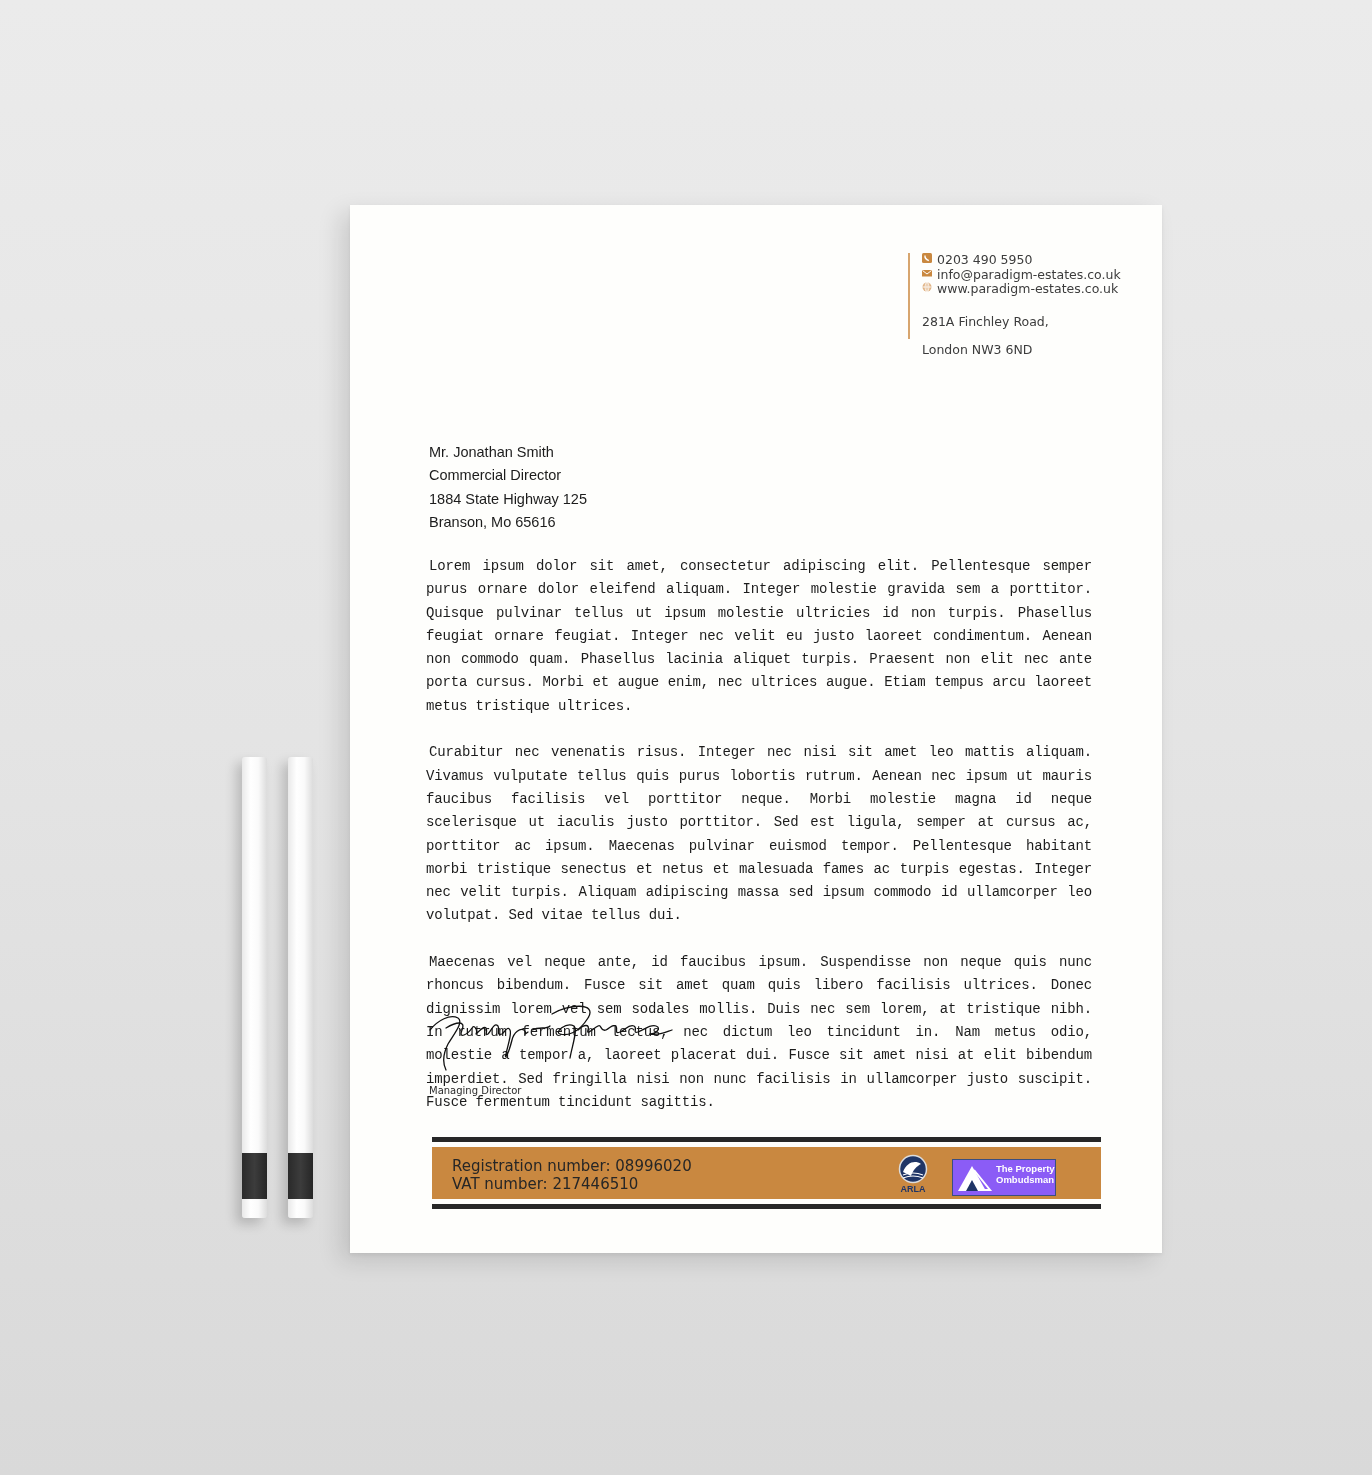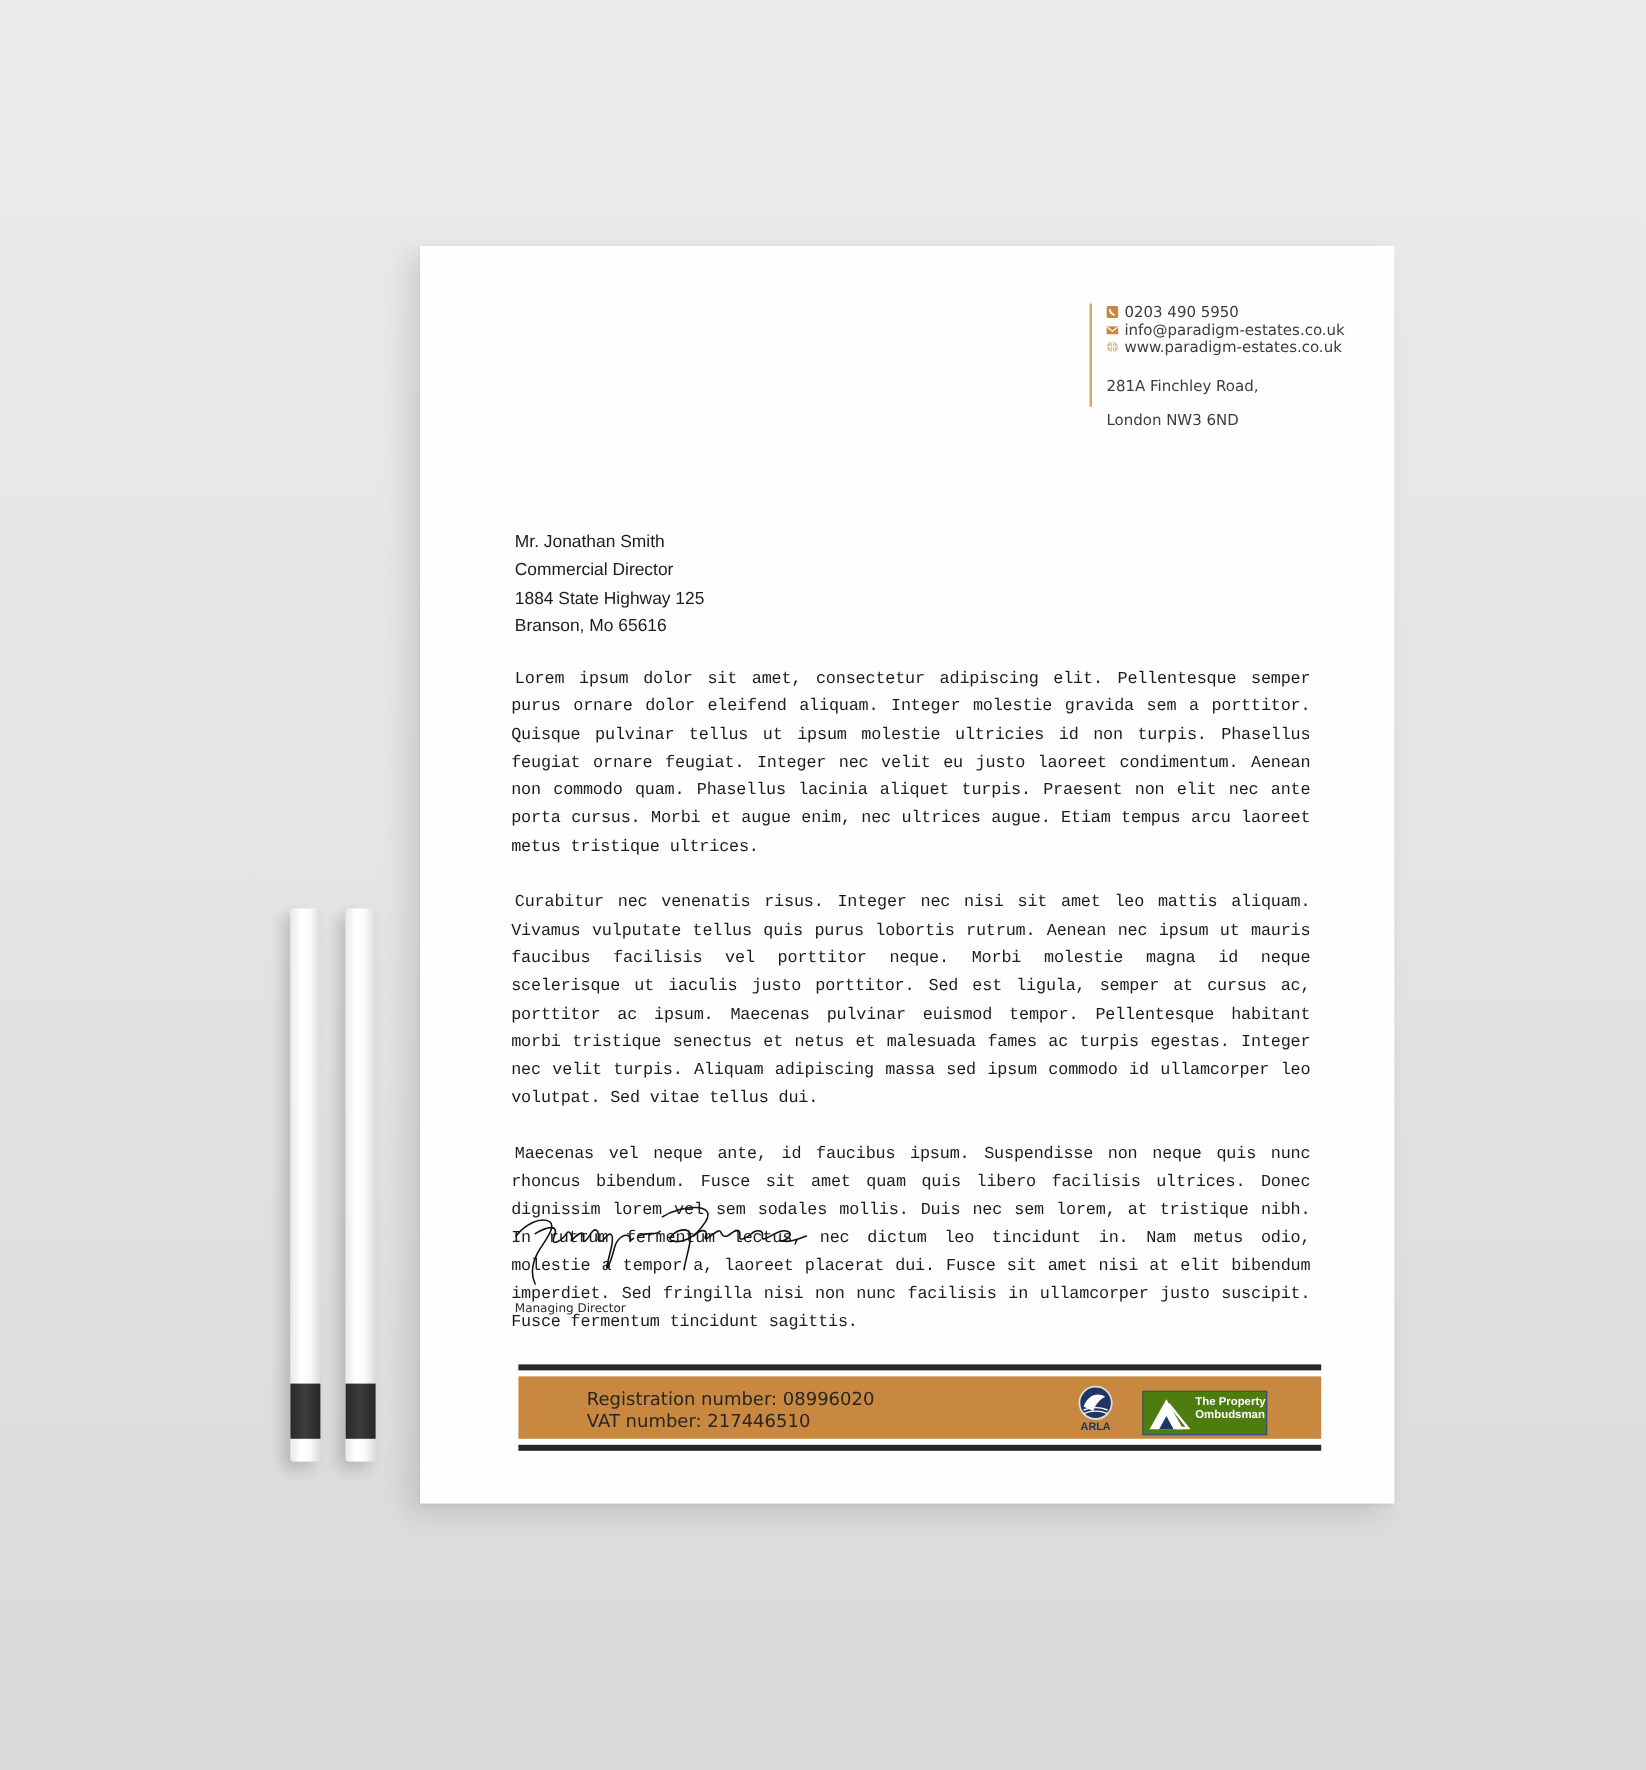--- a/index.html
+++ b/index.html
@@ -94,21 +94,21 @@
       left: 558px;
       top: 48px;
       padding-left: 12px;
       border-left: 2px solid #d7a56e;
       height: 86px;
       font-family: "DejaVu Sans", sans-serif;
       color: #3c3c3c;
     }
     .contact-line {
       display: flex;
-      align-items: center;
+      align-items: flex-start;
       font-size: 12.5px;
       line-height: 14.5px;
       white-space: nowrap;
     }
     .contact-line .ico {
       width: 10px;
       height: 10px;
       margin-right: 5px;
       display: inline-block;
     }
@@ -186,36 +186,35 @@
       background: #c98840;
     }
     .footer-text {
       position: absolute;
       left: 20px;
       top: 11px;
       font-family: "DejaVu Sans", sans-serif;
       font-size: 15px;
       line-height: 17.5px;
       color: #262626;
-      margin-left: 37px;
     }
     .arla {
       position: absolute;
       left: 463px;
       top: 7px;
       width: 36px;
       height: 40px;
     }
     .tpo {
       position: absolute;
       left: 520px;
       top: 12px;
       width: 104px;
       height: 37px;
-      background: #4d7c0f;
+      background: #8b5cf6;
       border: 1px solid #3a4e80;
       box-sizing: border-box;
     }
     .tpo .tpo-text {
       position: absolute;
       left: 43px;
       top: 4px;
       font-family: "Liberation Sans", sans-serif;
       font-weight: bold;
       font-size: 9.5px;

